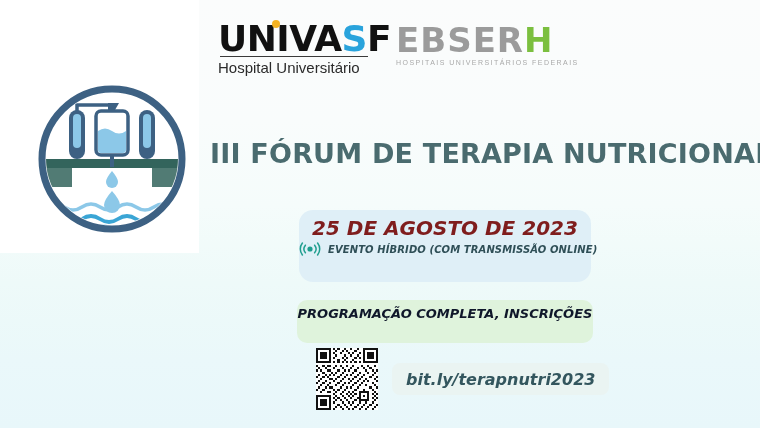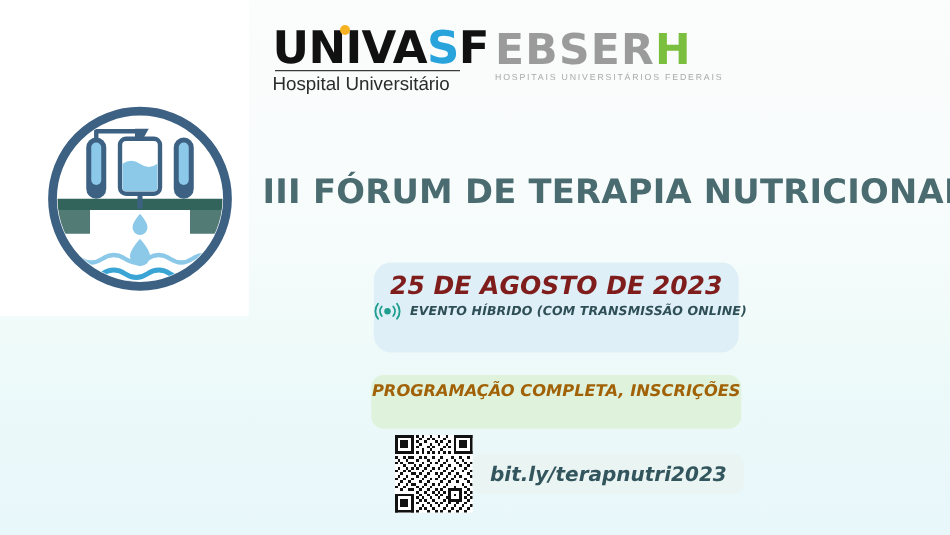--- a/index.html
+++ b/index.html
@@ -198,34 +198,34 @@
     text-align: center;
     box-sizing: border-box;
     padding-top: 5px;
   }
   .cta-line {
     font-family: "DejaVu Sans", sans-serif;
     font-weight: bold;
     font-style: italic;
     font-size: 13px;
     line-height: 17px;
-    color: #a16207;
+    color: #0f172a;
     white-space: nowrap;
   }
 
   
   #qr-row {
     position: absolute;
     left: 316px;
     top: 346px;
     width: 280px;
     height: 66px;
     display: flex;
     align-items: center;
-    gap: 0;
+    gap: 14px;
   }
   #qr-code {
     width: 62px;
     height: 62px;
     background: #ffffff;
     flex: 0 0 auto;
     display: block;
   }
   #link-pill {
     height: 32px;

